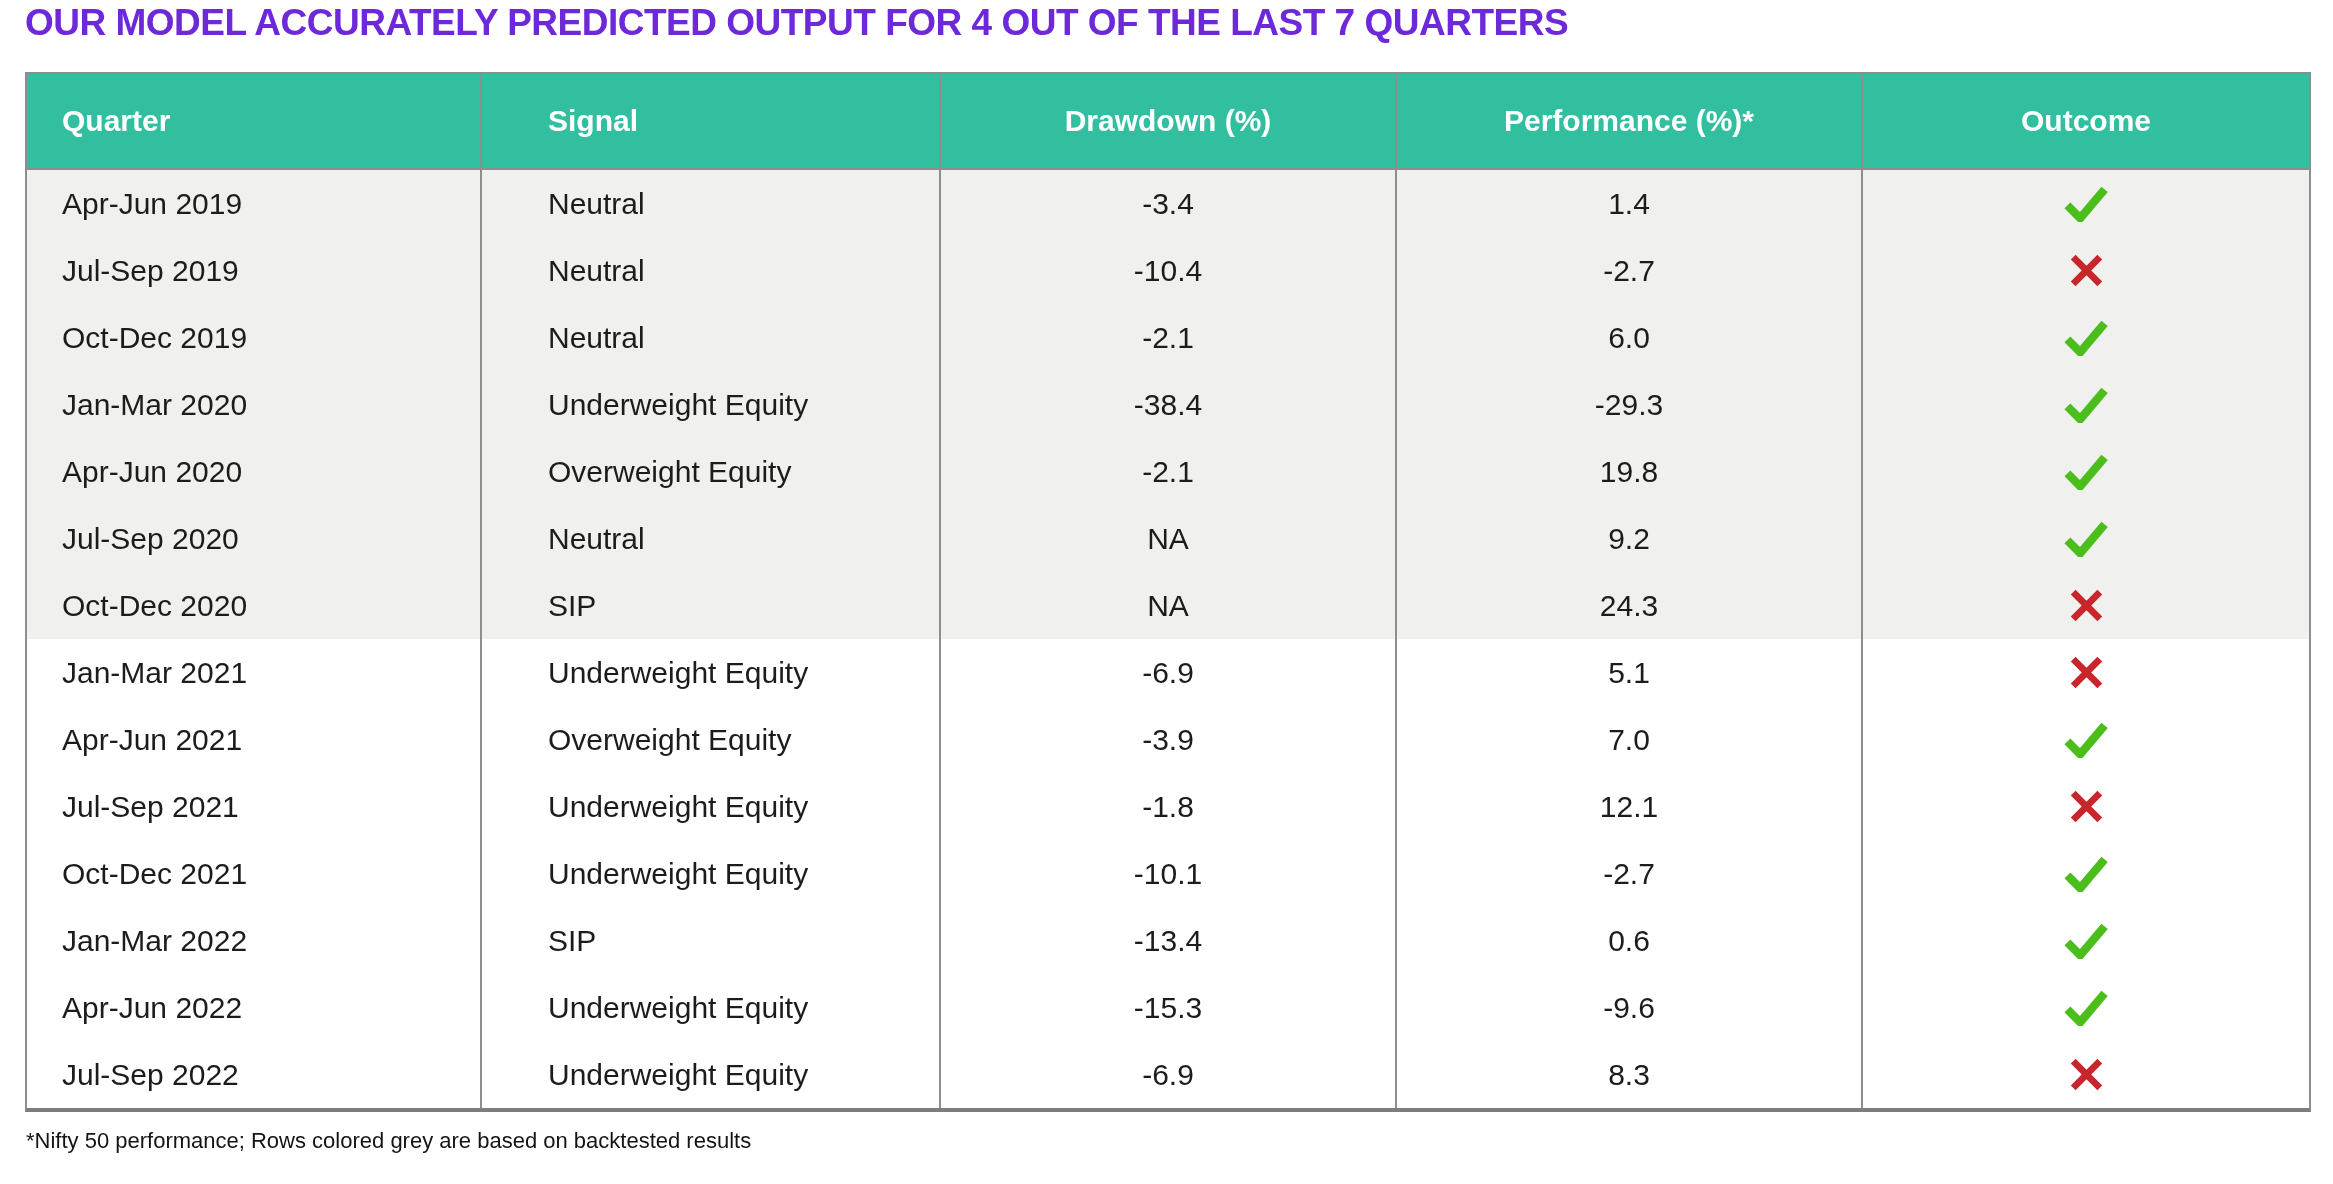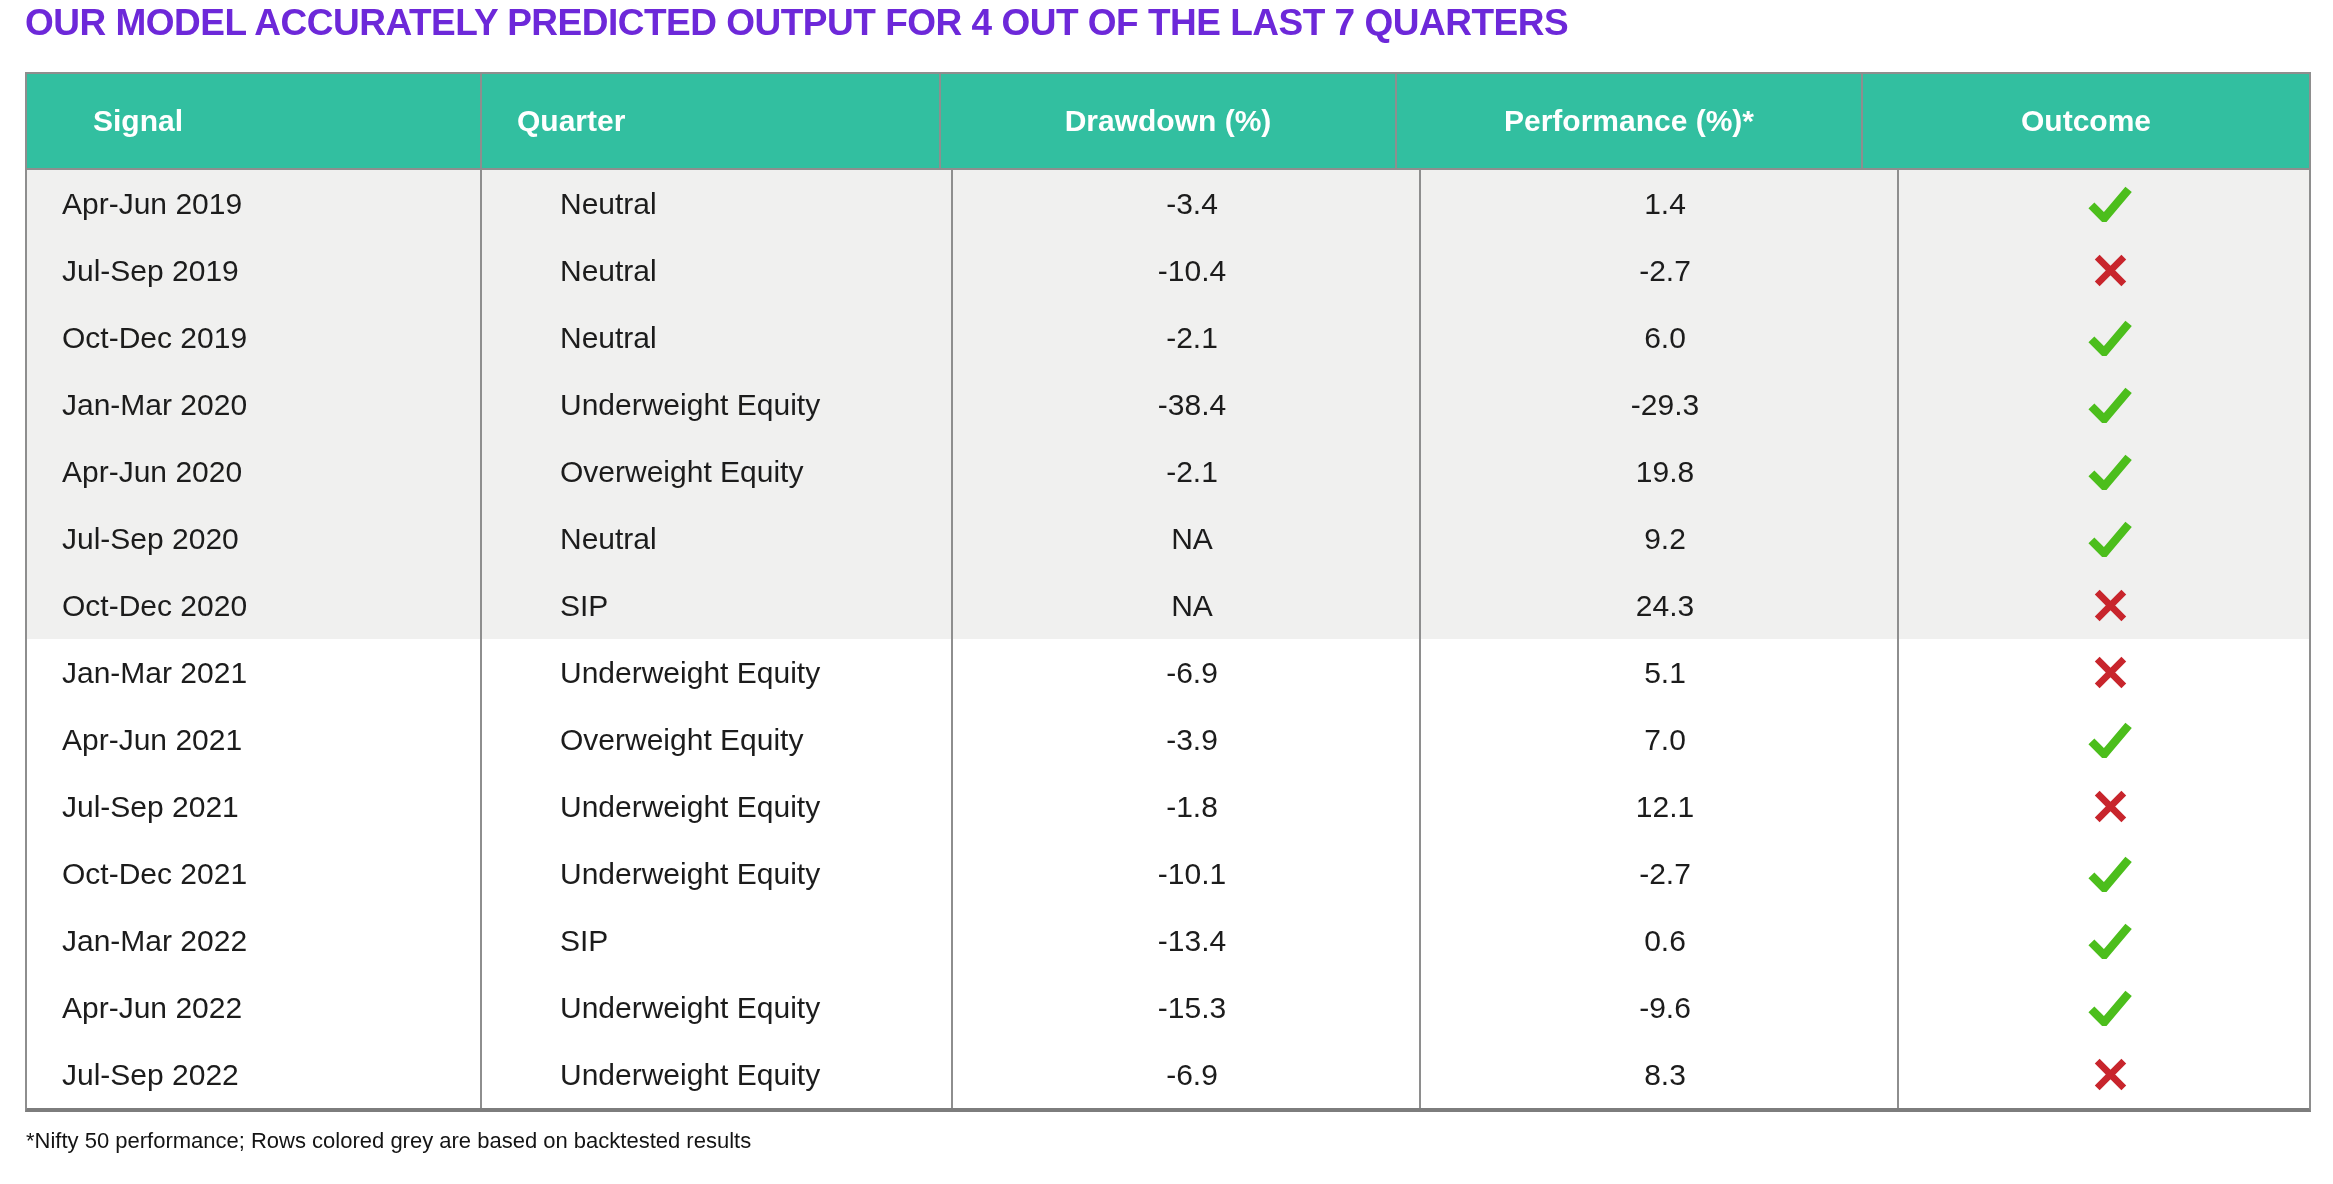--- a/index.html
+++ b/index.html
@@ -44,21 +44,20 @@
     font-weight:700;
     box-sizing:border-box;
     border-right:2px solid #8e8e8e;
   }
   .th:last-child{border-right:none;}
   .trow{
     display:grid;
     grid-template-columns:455px 459px 456px 466px 1fr;
     height:67px;
     background:#ffffff;
-    gap:12px;
   }
   .trow.grey{background:#f0f0ef;}
   .cell{
     display:flex; align-items:center;
     font-size:30px;
     color:#1c1c1c;
     box-sizing:border-box;
     border-right:2px solid #8e8e8e;
   }
   .cell:last-child{border-right:none;}
@@ -77,22 +76,22 @@
 </style>
 </head>
 <body>
 
 <div class="page">
 
   <div class="title">OUR MODEL ACCURATELY PREDICTED OUTPUT FOR 4 OUT OF THE LAST 7 QUARTERS</div>
 
   <div class="table">
     <div class="thead">
+      <div class="th th-quarter">Quarter</div>
       <div class="th th-signal">Signal</div>
-      <div class="th th-quarter">Quarter</div>
       <div class="th th-drawdown">Drawdown (%)</div>
       <div class="th th-perf">Performance (%)*</div>
       <div class="th th-outcome">Outcome</div>
     </div>
     <div id="table-body">
         <div class="trow grey">
           <div class="cell c-quarter">Apr-Jun 2019</div>
           <div class="cell c-signal">Neutral</div>
           <div class="cell c-drawdown">-3.4</div>
           <div class="cell c-perf">1.4</div>

